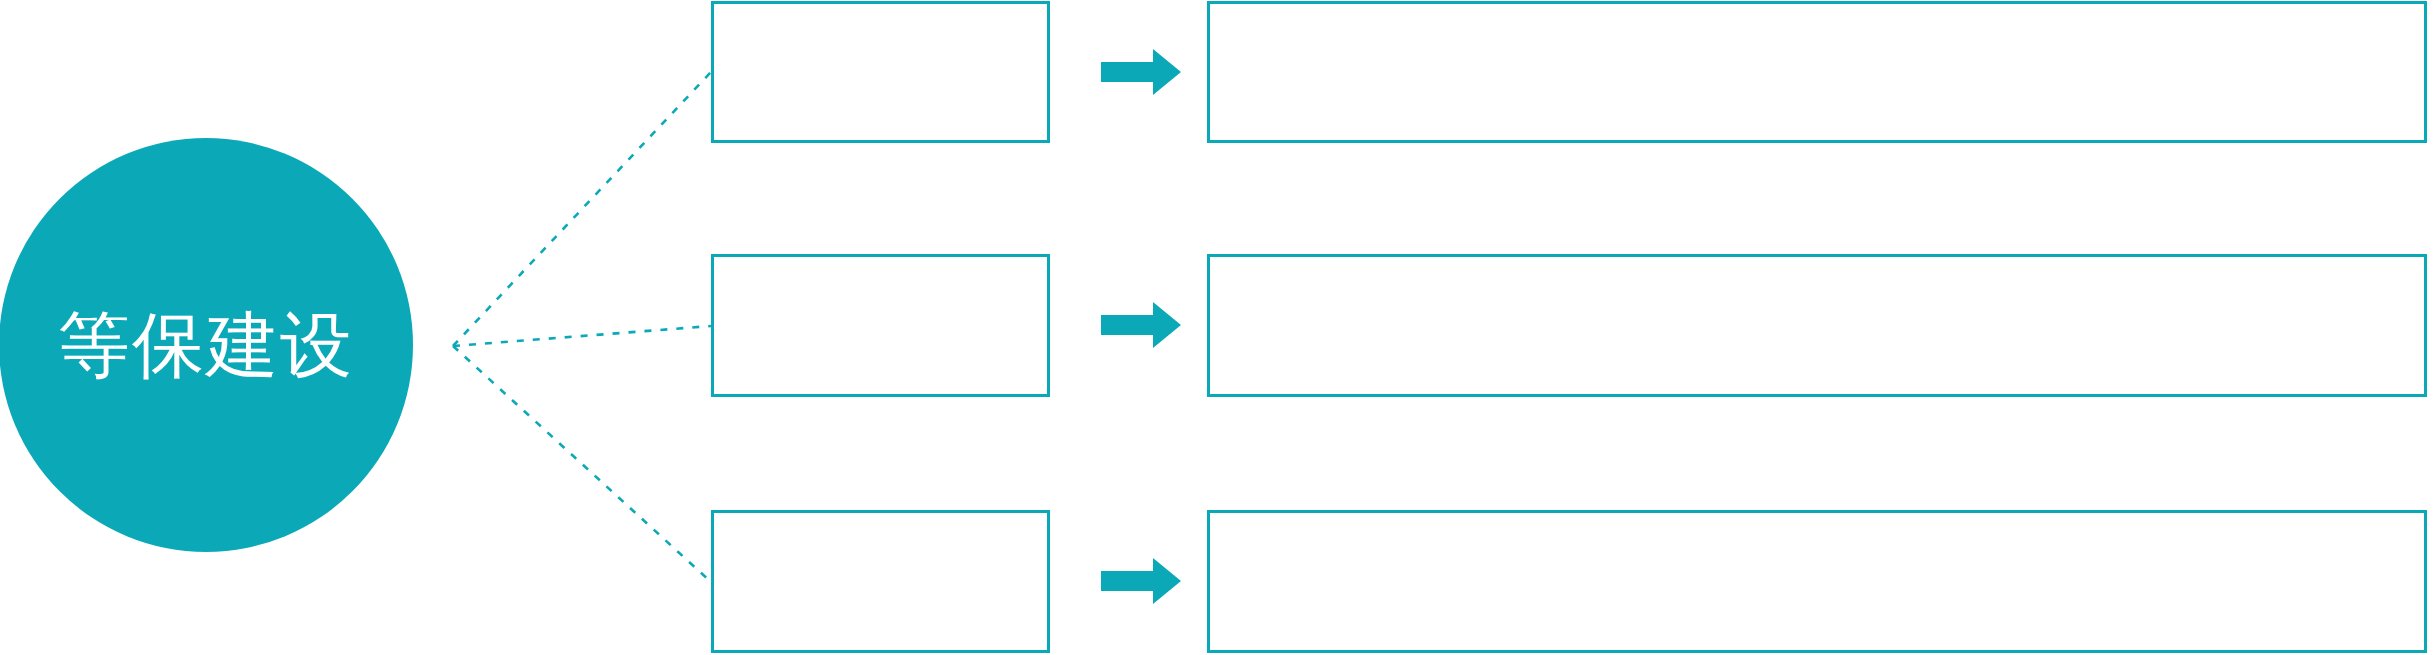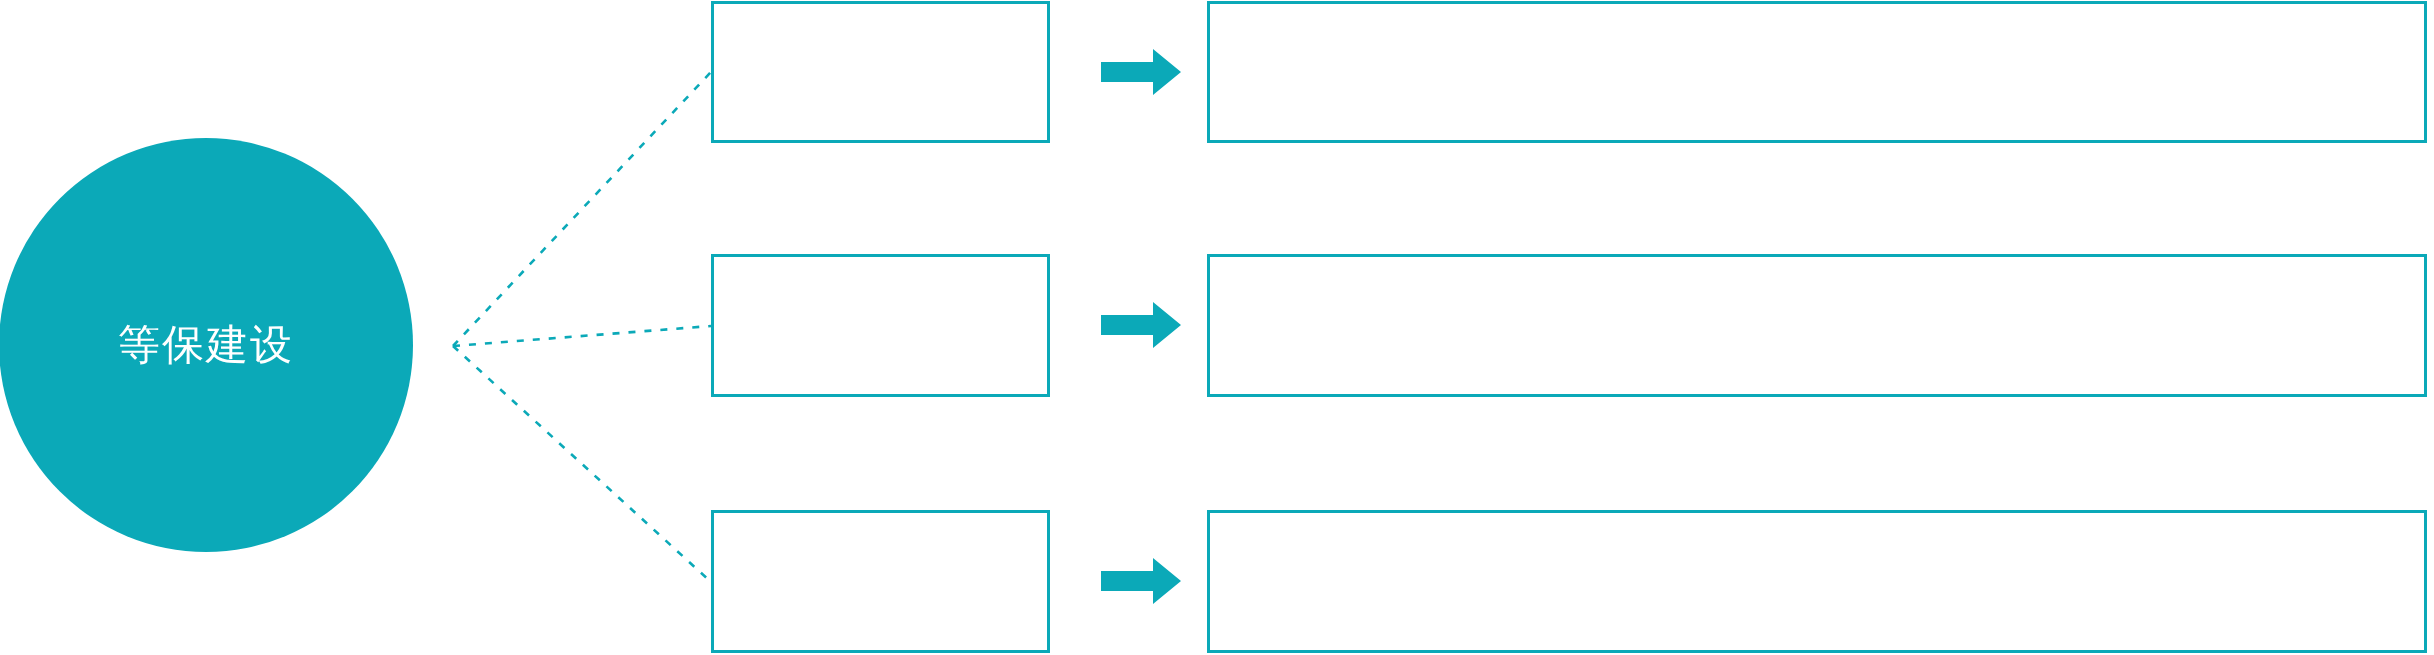--- a/index.html
+++ b/index.html
@@ -28,21 +28,21 @@
     border-radius: 50%;
     background: #0BA9B8;
     display: flex;
     flex-direction: column;
     align-items: center;
     justify-content: center;
     box-sizing: border-box;
   }
   .hub-line {
     color: #ffffff;
-    font-size: 42px;
+    font-size: 72px;
     line-height: 1.25;
     letter-spacing: 2px;
     font-weight: 300;
     white-space: nowrap;
     text-align: center;
   }
 
   
   .connector-svg {
     position: absolute;

